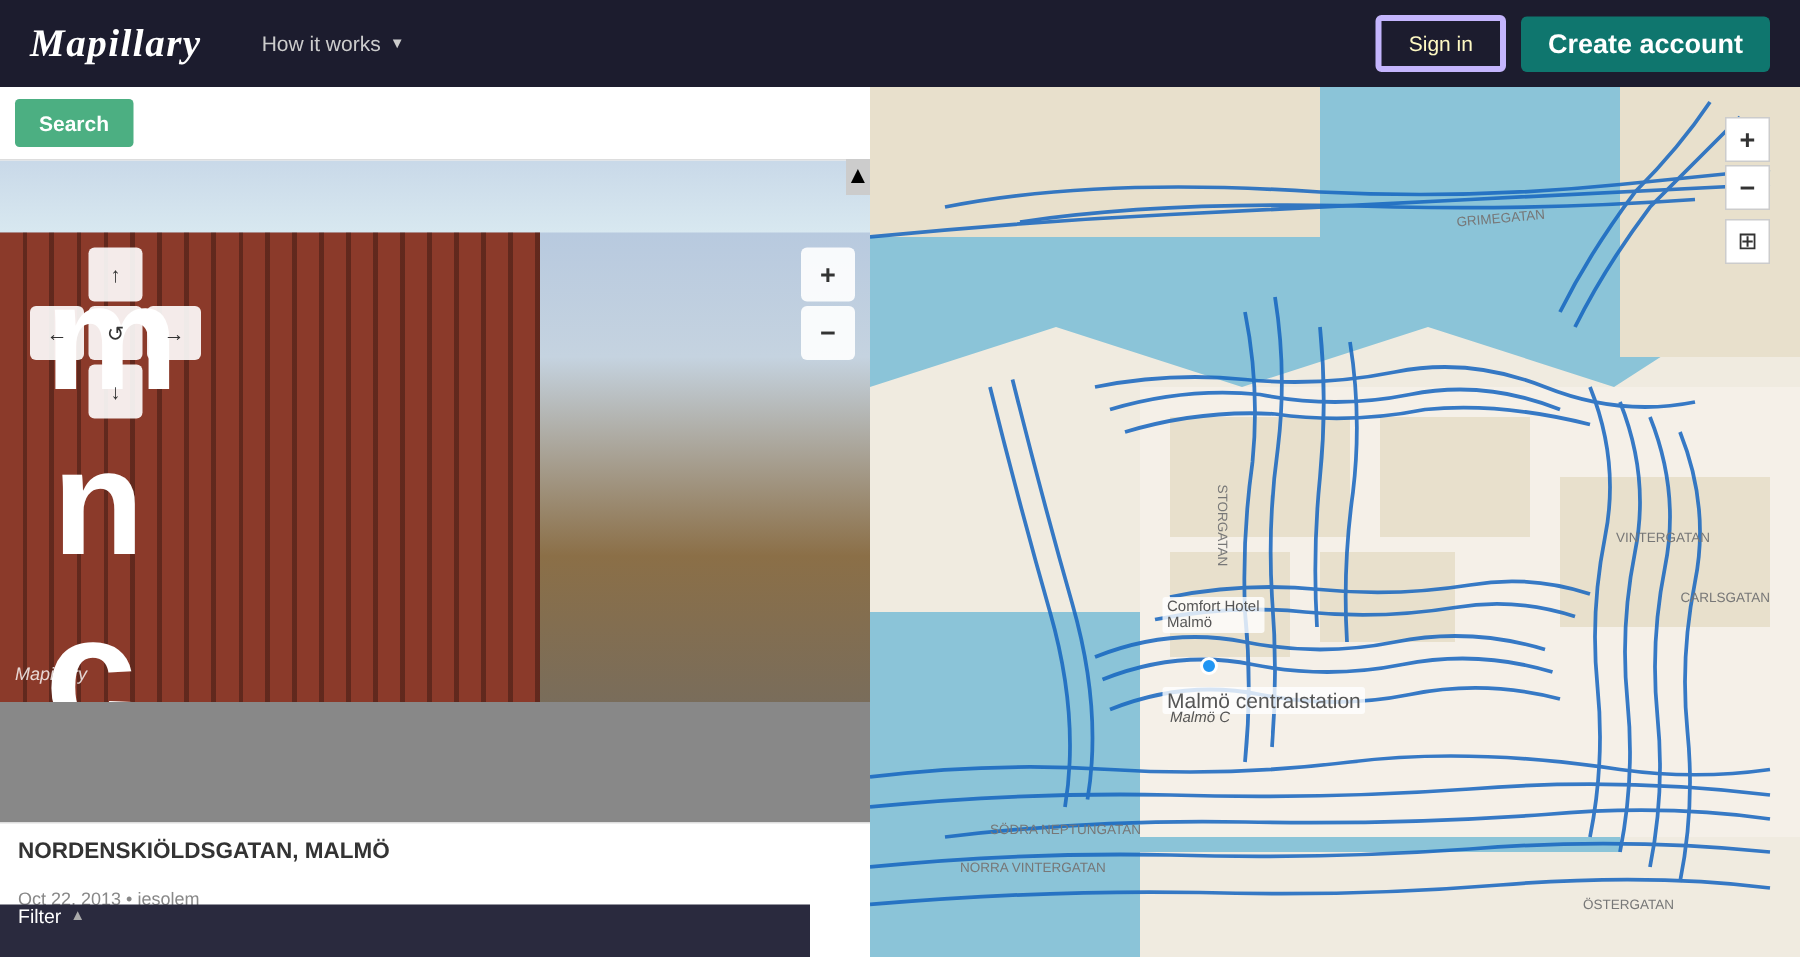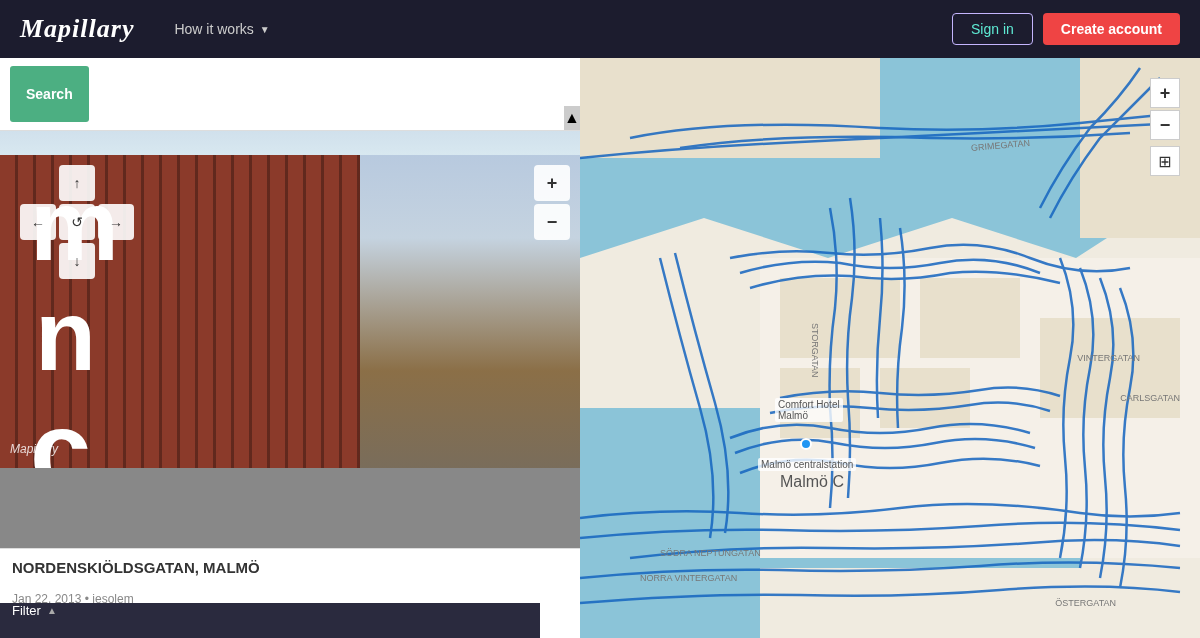--- a/index.html
+++ b/index.html
@@ -14,46 +14,46 @@
       font-family: 'Georgia', cursive; color: white; font-size: 26px; font-weight: bold;
       letter-spacing: 1px; margin-right: 40px; font-style: italic;
     }
     #nav-how-it-works {
       color: #ccc; font-size: 14px; cursor: pointer; display: flex; align-items: center; gap: 6px;
       margin-right: auto;
     }
     .chevron { font-size: 10px; }
     #header-actions { display: flex; gap: 10px; align-items: center; }
     #sign-in-btn {
-      background: transparent; border: 1px solid #c4b5fd; color: #5eead4; padding: 7px 18px;
+      background: transparent; border: 4px solid #c4b5fd; color: #fef9c3; padding: 7px 18px;
       border-radius: 4px; cursor: pointer; font-size: 14px;
     }
     #create-account-btn {
-      background: #ef4444; border: none; color: white; padding: 8px 18px;
-      border-radius: 4px; cursor: pointer; font-size: 14px; font-weight: bold;
+      background: #0f766e; border: none; color: white; padding: 8px 18px;
+      border-radius: 4px; cursor: pointer; font-size: 18px; font-weight: bold;
     }
 
     
     #main { position: absolute; top: 58px; left: 0; right: 0; bottom: 0; display: flex; }
 
     
     #left-panel { width: 580px; height: 580px; position: relative; flex-shrink: 0; background: #ddd; }
 
     
     #search-bar {
       position: absolute; top: 0; left: 0; right: 0; z-index: 10;
       background: white; display: flex; align-items: center; padding: 8px 10px; gap: 8px;
       border-bottom: 1px solid #ddd;
     }
     #destination-input {
       flex: 1; border: 1px solid #ddd; padding: 7px 10px; border-radius: 3px;
       font-size: 14px; color: #999; outline: none;
     }
     #search-btn {
-      background: #4caf82; border: none; color: white; padding: 20px 16px;
+      background: #4caf82; border: none; color: white; padding: 8px 16px;
       border-radius: 3px; cursor: pointer; font-size: 14px; font-weight: bold;
     }
 
     
     #street-view {
       position: absolute; top: 47px; left: 0; right: 0; bottom: 90px;
       overflow: hidden;
     }
     #street-view-img {
       width: 100%; height: 100%;
@@ -210,27 +210,27 @@
       z-index: 10;
     }
 
     
     #hotel-label {
       position: absolute; top: 340px; left: 195px; font-size: 10px; color: #555;
       background: rgba(255,255,255,0.8); padding: 1px 3px; border-radius: 2px;
       white-space: nowrap; z-index: 10;
     }
     #station-label {
-      position: absolute; top: 400px; left: 178px; font-size: 10px; color: #555;
+      position: absolute; top: 400px; left: 195px; font-size: 14px; color: #555;
       background: rgba(255,255,255,0.8); padding: 1px 3px; border-radius: 2px;
       white-space: nowrap; z-index: 10;
     }
     #station-label2 {
-      position: absolute; top: 415px; left: 200px; font-size: 16px; color: #555;
-      white-space: nowrap; z-index: 10;
+      position: absolute; top: 415px; left: 200px; font-size: 10px; color: #555;
+      white-space: nowrap; z-index: 10; font-style: italic;
     }
 
     
     .street-label {
       position: absolute; font-size: 9px; color: #777; white-space: nowrap; z-index: 5;
       transform-origin: left center;
     }
   </style>
 </head>
 <body>
@@ -286,21 +286,21 @@
         <button class="zoom-btn">+</button>
         <button class="zoom-btn">−</button>
       </div>
 
       <div id="mapillary-watermark">Mapillary</div>
     </div>
 
     <div id="info-bar">
       <div id="location-name">NORDENSKIÖLDSGATAN, MALMÖ</div>
       <div id="location-meta">
-        <span>Jan 22, 2013</span>
+        <span>Oct 22, 2013</span>
         <span> • </span>
         <span>jesolem</span>
       </div>
       <div id="info-actions">
         <button class="info-action-btn">
           <span>🖼</span>
           <span>9 related</span>
         </button>
         <button class="info-action-btn">
           <span>💬</span>

